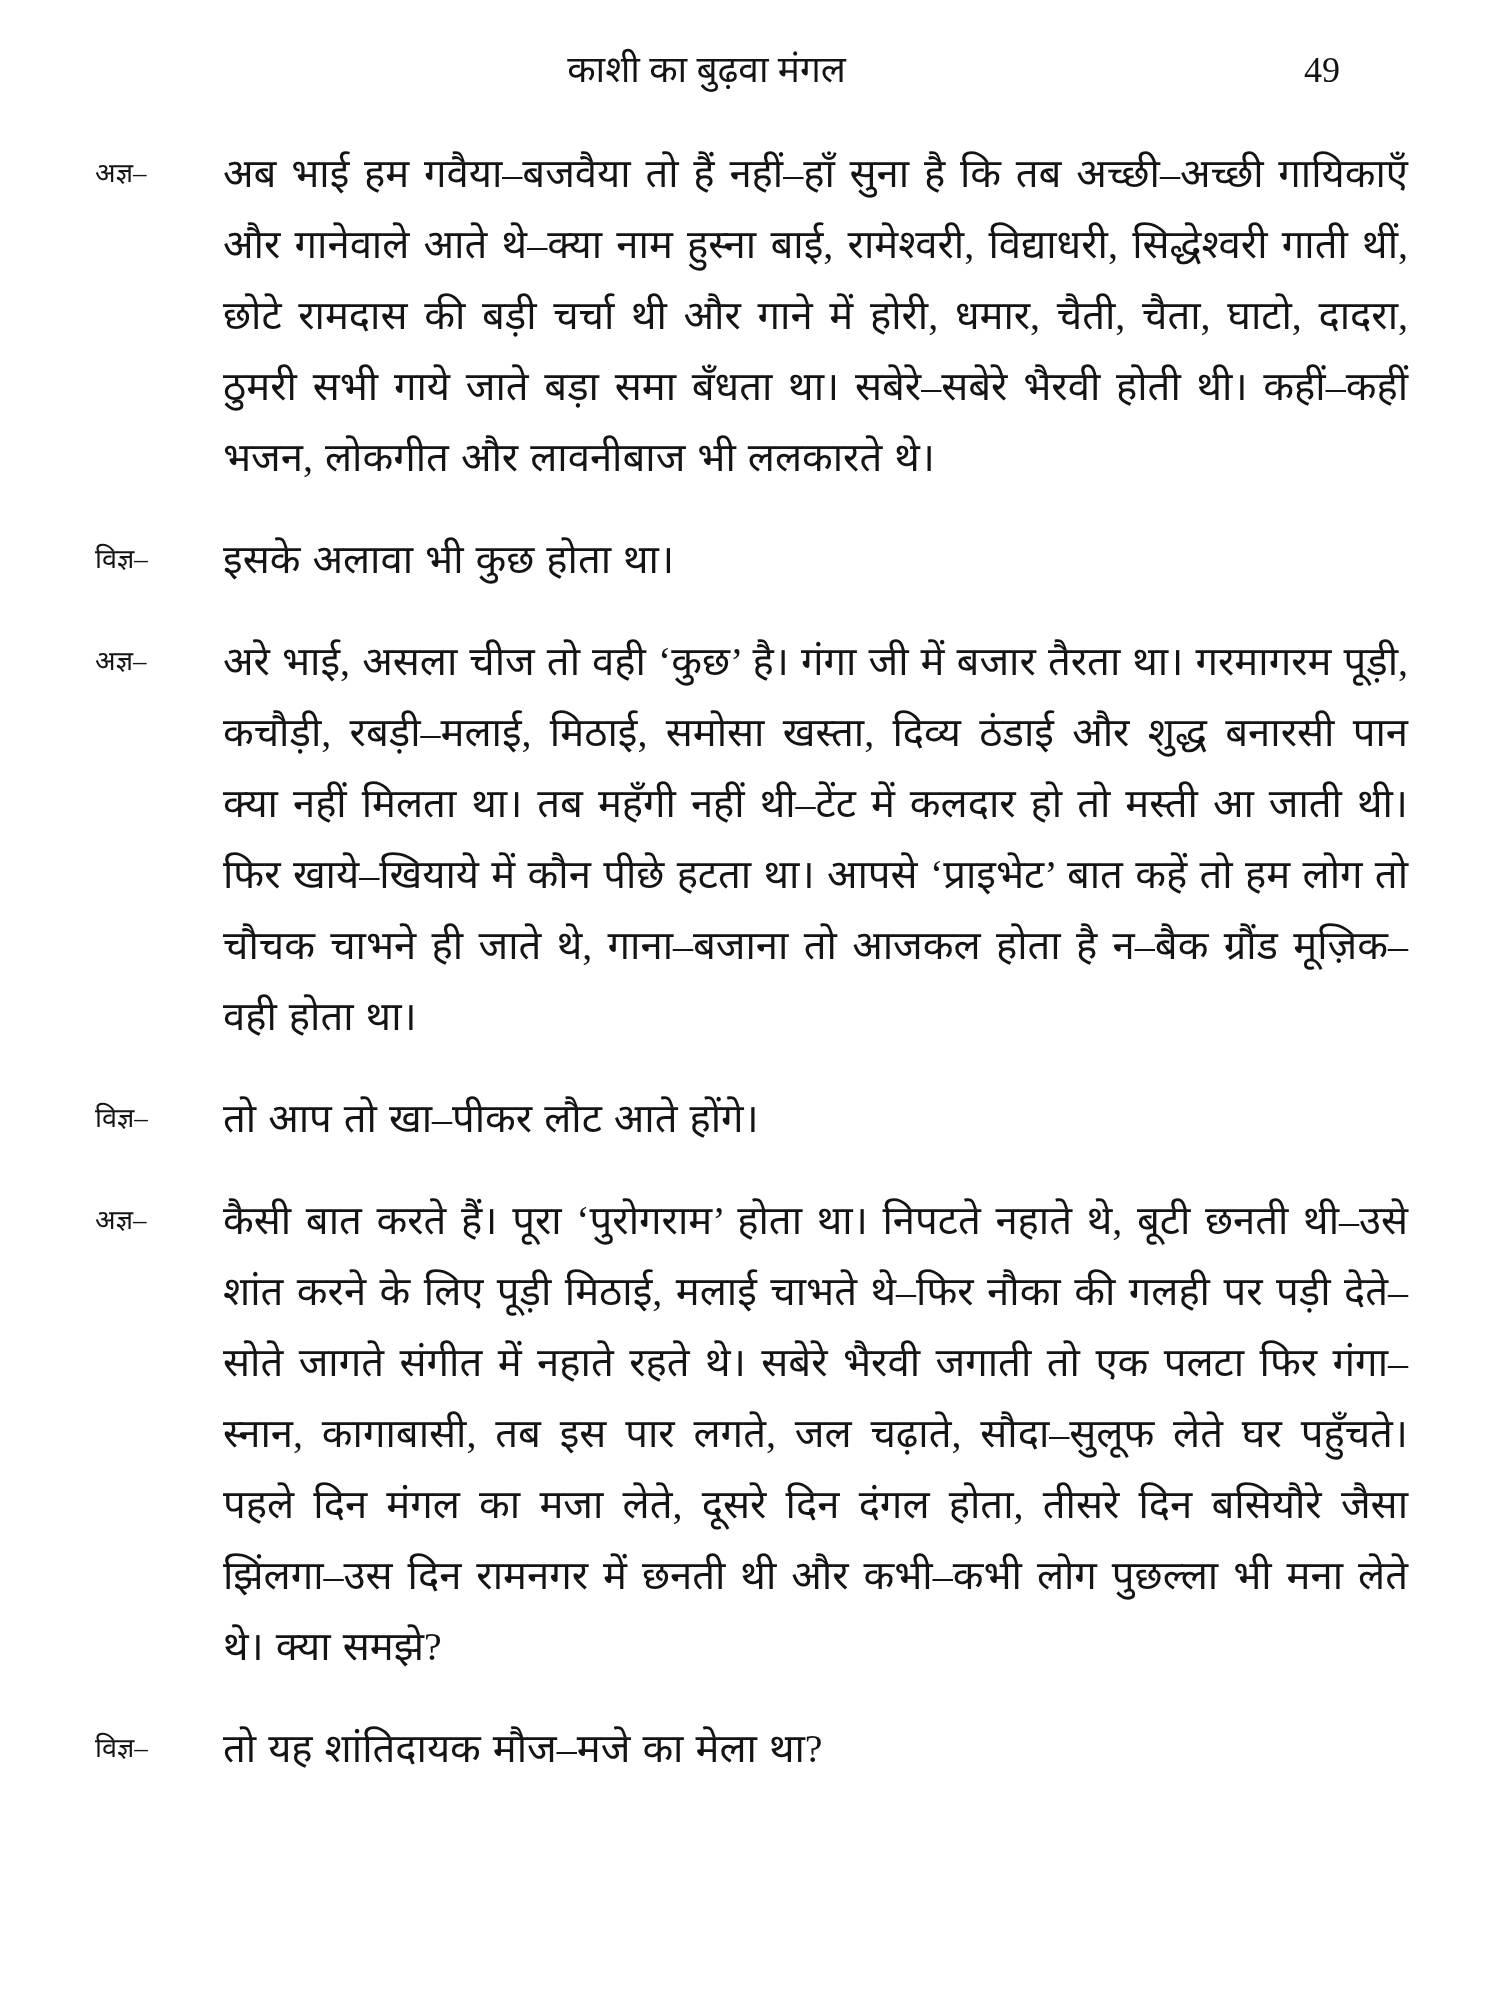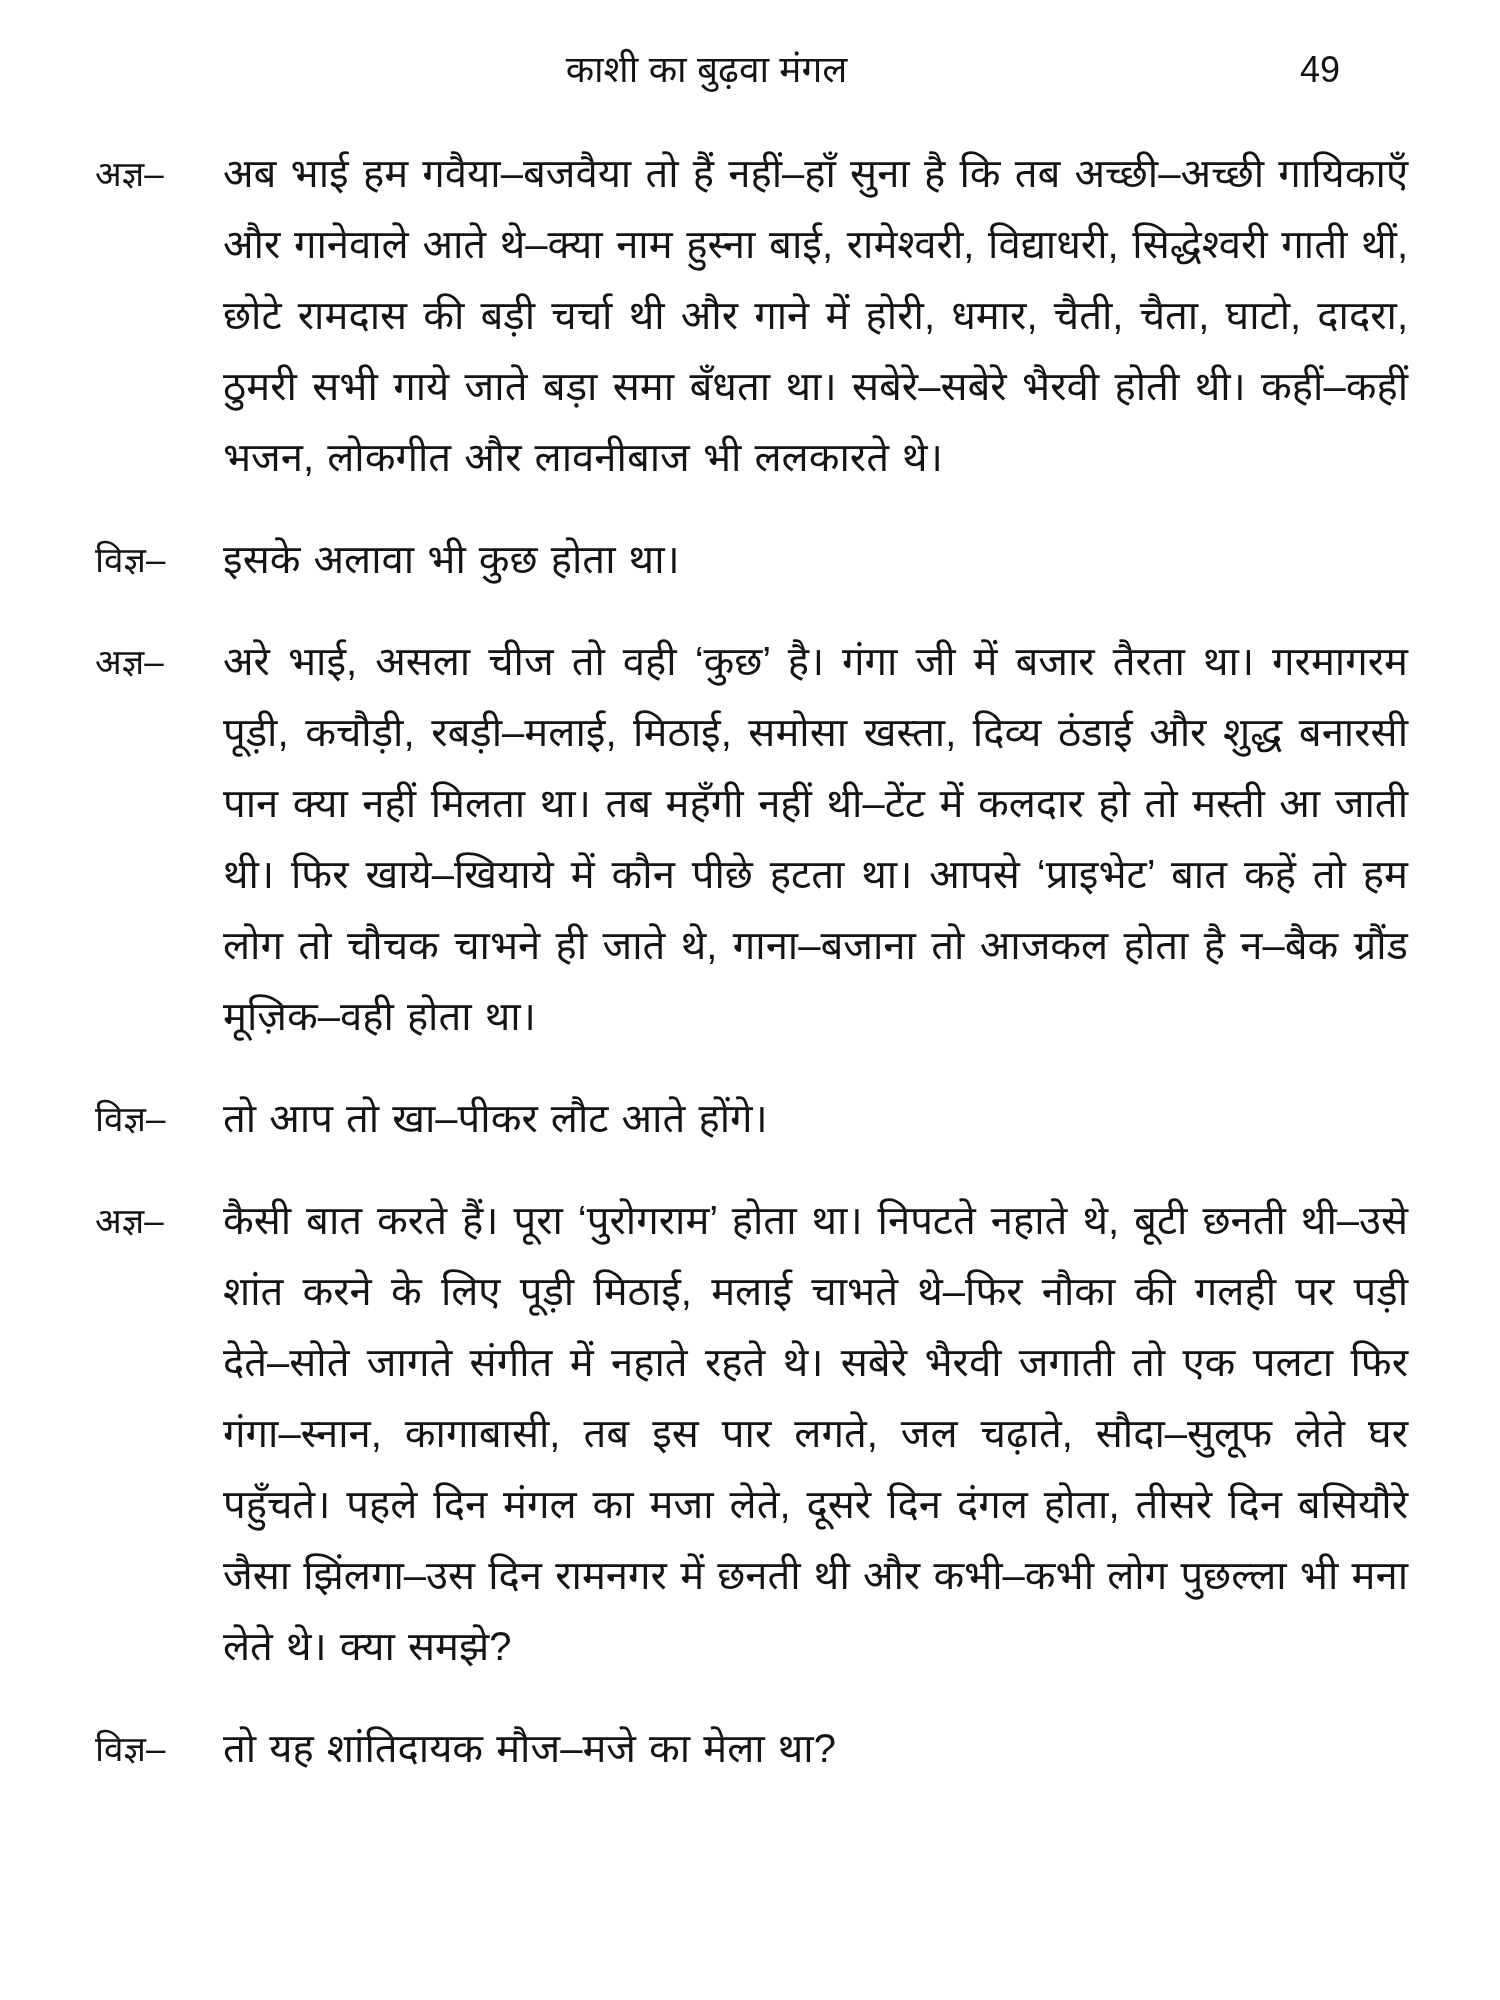--- a/index.html
+++ b/index.html
@@ -7,21 +7,21 @@
     padding: 0;
     background: #ffffff;
   }
   .page {
     position: relative;
     width: 1500px;
     height: 1884px;
     margin: 0 auto;
     background: #ffffff;
     color: #141414;
-    font-family: Liberation Sans, sans-serif;
+    font-family: Liberation Serif, serif;
     box-sizing: border-box;
     padding: 42px 92px 40px 95px;
     overflow: hidden;
   }
   .header {
     position: relative;
     height: 56px;
     margin-bottom: 40px;
   }
   .title {
@@ -40,21 +40,21 @@
     font-size: 36px;
     line-height: 56px;
   }
   .dialogue-block {
     display: flex;
     align-items: flex-start;
     margin-bottom: 31px;
   }
   .speaker {
     flex: 0 0 128px;
-    font-size: 35px;
+    font-size: 27px;
     line-height: 71px;
     white-space: nowrap;
   }
   .utterance {
     flex: 1 1 auto;
     font-size: 40px;
     line-height: 71px;
     text-align: justify;
     text-justify: inter-word;
     word-spacing: 2px;

